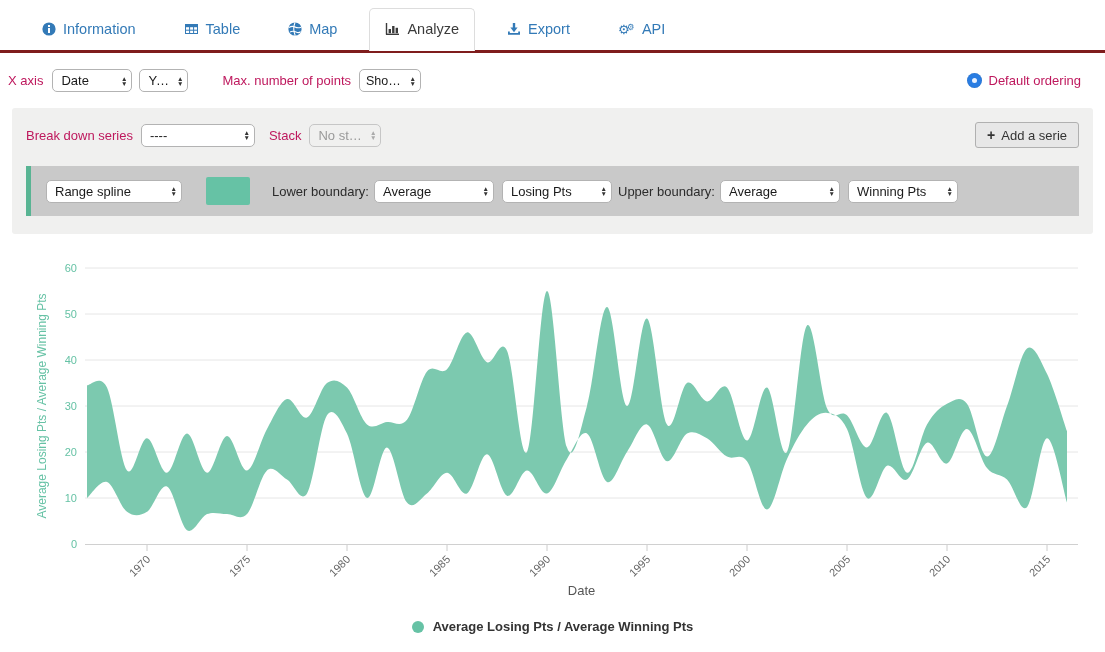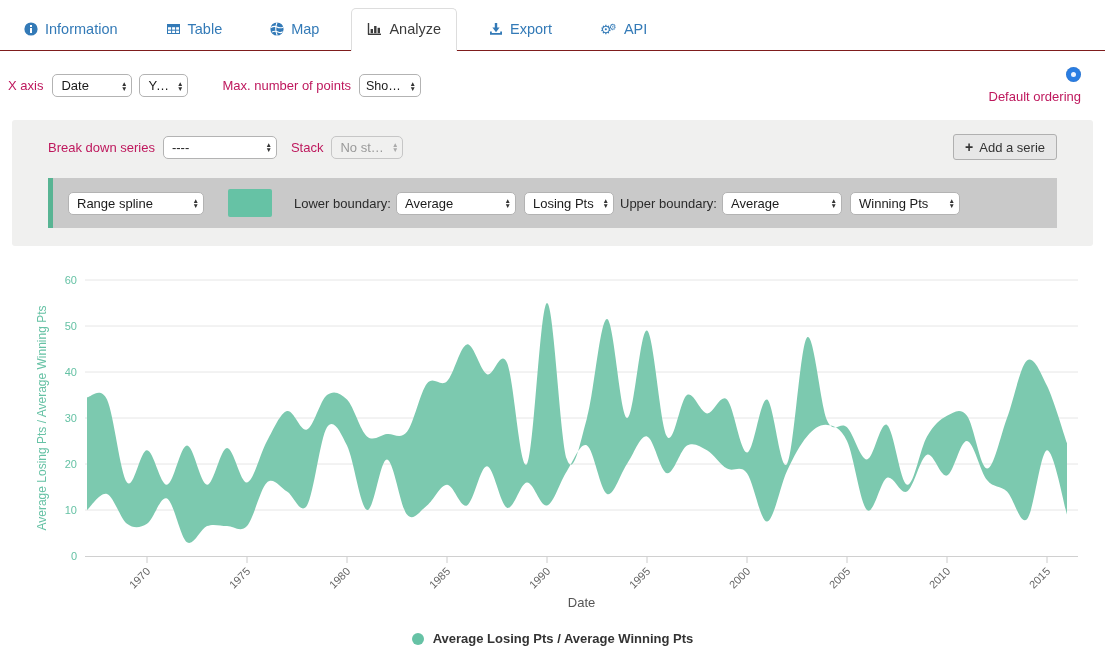--- a/index.html
+++ b/index.html
@@ -1,49 +1,49 @@
 <!DOCTYPE html>
 <html><head>
 <meta charset="utf-8">
 <style>
   * { box-sizing: border-box; margin: 0; padding: 0; }
   html,body { width:1105px; height:652px; background:#fff; overflow:hidden;
     font-family:"Liberation Sans","DejaVu Sans",sans-serif; }
 
   
-  .tabbar { display:flex; align-items:stretch; padding:8px 0 0 8px;
-    border-bottom:1px solid #7f1d1d; background:#fff; }
+  .tabbar { display:flex; align-items:stretch; padding:8px 0 0 26px;
+    border-bottom:3px solid #7f1d1d; background:#fff; }
   .tab { display:flex; align-items:center; gap:7px; padding:12px 15px 13px;
     margin-right:16px; margin-bottom:-1px; font-size:14.5px; color:#337ab7;
     border:1px solid transparent; border-radius:5px 5px 0 0; cursor:pointer; }
   .tab .ticon { display:inline-flex; color:#337ab7; }
   .tab.active { background:#fff; border-color:#ddd; border-bottom-color:#fff; color:#3b3b3b; }
   .tab.active .ticon { color:#3b3b3b; }
 
   
   .controls { display:flex; align-items:center; padding:16px 24px 16px 8px; background:#fff; }
   .lbl { font-size:13px; color:#be185d; white-space:nowrap; }
   .sel { position:relative; display:inline-flex; align-items:center; height:23px;
     background:#fff; border:1px solid #b3b3b3; border-radius:5px;
     padding:0 19px 0 8px; font-size:13px; color:#1a1a1a; cursor:pointer; white-space:nowrap; }
   .sel .val { overflow:hidden; text-overflow:ellipsis; }
   .sel-arr { position:absolute; right:4px; top:50%; transform:translateY(-50%);
     display:flex; flex-direction:column; align-items:center; font-size:6.5px;
     line-height:5px; color:#333; }
   .sel.disabled { background:transparent; border-color:#c6c6c6; color:#999; cursor:default; }
   .sel.disabled .sel-arr { color:#aaa; }
 
-  .radio-wrap { margin-left:auto; display:flex; align-items:flex-end; gap:7px;flex-direction:column; }
+  .radio-wrap { margin-left:auto; display:flex; align-items:center; gap:7px; }
   .radio { width:15px; height:15px; border-radius:50%; background:#2a7de2;
     display:inline-flex; align-items:center; justify-content:center; cursor:pointer;
     box-shadow:inset 0 0 1px rgba(0,0,0,.25); }
   .radio .dot { width:5px; height:5px; border-radius:50%; background:#eaf2ff; }
 
   
-  .builder { margin:0 12px; background:#f0f0ef; border-radius:3px; padding:14px 36px 18px; }
+  .builder { margin:0 12px; background:#f0f0ef; border-radius:3px; padding:14px 14px 18px; }
   .builder-row1 { display:flex; align-items:center; }
   .add-btn { margin-left:auto; display:inline-flex; align-items:center; gap:6px;
     height:26px; padding:0 11px; background:#e7e7e7; border:1px solid #b0b0b0;
     border-radius:3px; font-size:13px; color:#333; cursor:pointer; }
   .add-btn .plus { font-weight:bold; font-size:14px; }
   .serie-panel { margin-top:18px; background:#c9c9c9; border-left:5px solid #58b493;
     padding:11px 15px; display:flex; align-items:center; }
   .swatch { width:44px; height:28px; border-radius:2px; margin:0 22px 0 24px; cursor:pointer; }
   .bound-rows { display:flex; flex-direction:row; gap:6px; }
   .bound-row { display:flex; align-items:center; gap:8px; }
@@ -193,21 +193,21 @@
     <div class="bound-rows">
       <div class="bound-row">
         <span class="lbl" style="width:94px">Lower boundary:</span>
         <span class="sel" style="width:120px">
           <span class="val">Average</span>
           <span class="sel-arr">
               <span>▲</span>
               <span>▼</span>
             </span>
         </span>
-        <span class="sel" style="width:90px">
+        <span class="sel" style="width:110px">
           <span class="val">Losing Pts</span>
           <span class="sel-arr">
               <span>▲</span>
               <span>▼</span>
             </span>
         </span>
       </div>
       <div class="bound-row">
         <span class="lbl" style="width:94px">Upper boundary:</span>
         <span class="sel" style="width:120px">

